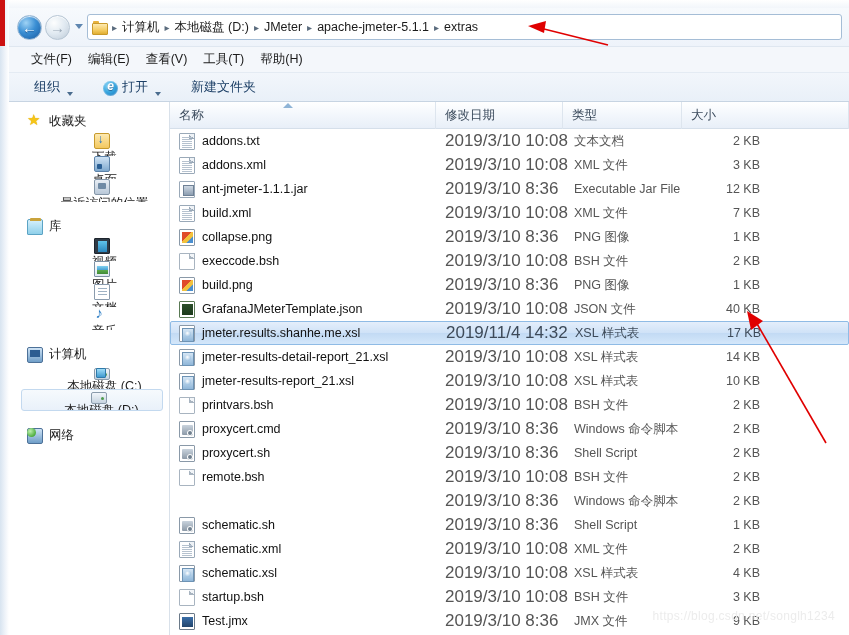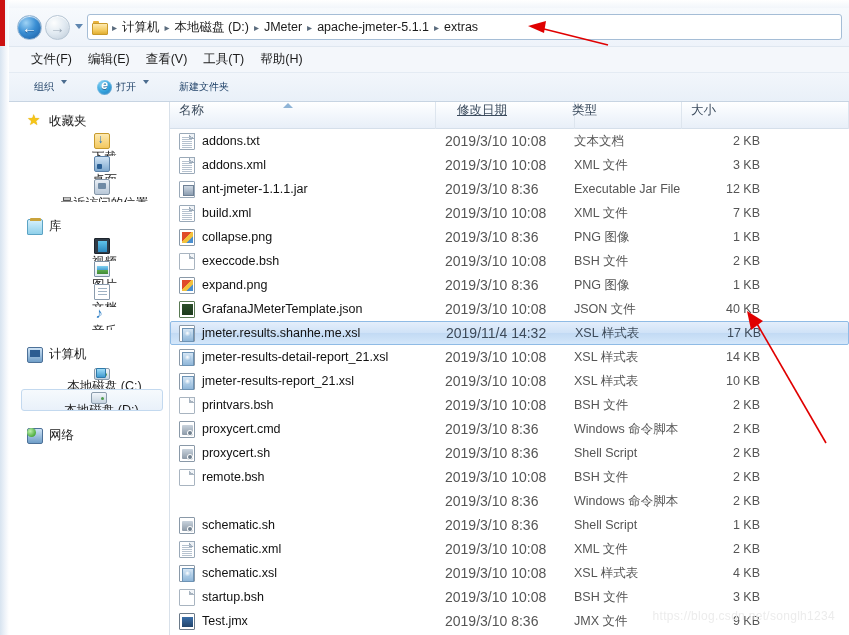--- a/index.html
+++ b/index.html
@@ -111,22 +111,22 @@
   
   .toolbar {
     position: absolute; left: 9px; top: 72px; width: 840px; height: 30px;
     background: linear-gradient(to bottom,#f2f6fb 0%, #e9f0f8 100%);
     border-top: 1px solid #e4ebf3;
     border-bottom: 1px solid #c7d4e2;
     display: flex; align-items: center;
     padding-left: 18px;
   }
   .tb-btn {
-    display: flex; align-items: flex-start; gap: 4px;
-    font-size: 10px; color: #1c3f66;
+    display: flex; align-items: flex-end; gap: 4px;
+    font-size: 13px; color: #1c3f66;
     padding: 3px 7px; cursor: pointer; white-space: nowrap;
     border-radius: 2px;
   }
   .tb-caret {
     width: 0; height: 0; margin-left: 3px;
     border-left: 3.5px solid transparent;
     border-right: 3.5px solid transparent;
     border-top: 4.5px solid #4a6c8e;
   }
   .ie-icon {
@@ -283,21 +283,21 @@
     background: #ffffff;
     overflow: hidden;
   }
   .col-header {
     position: relative; height: 27px;
     background: linear-gradient(to bottom,#ffffff 0%, #f3f7fc 48%, #e8eff8 100%);
     border-bottom: 1px solid #d5dfea;
   }
   .col-header .col {
     position: absolute; top: 0; height: 27px;
-    display: flex; align-items: flex-start;
+    display: flex; align-items: center;
     padding-left: 9px;
     font-size: 12.5px; color: #3a4a5c;
     cursor: pointer;
     border-right: 1px solid #dde5ee;
     white-space: nowrap;
   }
   .sort-tri {
     position: absolute; left: 113px; top: 1px;
     width: 0; height: 0;
     border-left: 5px solid transparent;
@@ -319,21 +319,21 @@
   }
   .cell-name {
     position: absolute; left: 9px; width: 258px;
     display: flex; align-items: center; gap: 7px;
     font-size: 12.5px; color: #111;
     overflow: hidden;
   }
   .row.selected .cell-name { left: 8px; }
   .cell-date {
     position: absolute; left: 275px; width: 135px;
-    font-size: 14px; color: #555;
+    font-size: 17px; color: #555;
   }
   .cell-type {
     position: absolute; left: 404px; width: 120px;
     font-size: 12.5px; color: #555;
   }
   .cell-size {
     position: absolute; left: 520px; width: 70px;
     font-size: 12.5px; color: #555; text-align: right;
   }
   .row.selected .cell-date,
@@ -558,21 +558,21 @@
           <span class="nav-label">网络</span>
         </div>
       </div>
 
     <div class="listpane">
       <div class="col-header" id="col-header">
           <div class="col" style="left: 0px; width: 266px;">
             <span>名称</span>
             <span class="sort-tri"></span>
           </div>
-          <div class="col" style="left: 278px; width: 127px; text-decoration: underline;">
+          <div class="col" style="left: 266px; width: 127px;">
             <span>修改日期</span>
           </div>
           <div class="col" style="left: 393px; width: 119px;">
             <span>类型</span>
           </div>
           <div class="col" style="left: 512px; width: 167px;">
             <span>大小</span>
           </div>
         </div>
       <div class="rows" id="file-rows">
@@ -626,21 +626,21 @@
               <span class="f-ico f-plain"></span>
               <span>execcode.bsh</span>
             </div>
             <div class="cell-date">2019/3/10 10:08</div>
             <div class="cell-type">BSH 文件</div>
             <div class="cell-size">2 KB</div>
           </div>
           <div class="row">
             <div class="cell-name">
               <span class="f-ico f-img"></span>
-              <span>expand.png</span>
+              <span>build.png</span>
             </div>
             <div class="cell-date">2019/3/10 8:36</div>
             <div class="cell-type">PNG 图像</div>
             <div class="cell-size">1 KB</div>
           </div>
           <div class="row">
             <div class="cell-name">
               <span class="f-ico f-json"></span>
               <span>GrafanaJMeterTemplate.json</span>
             </div>

